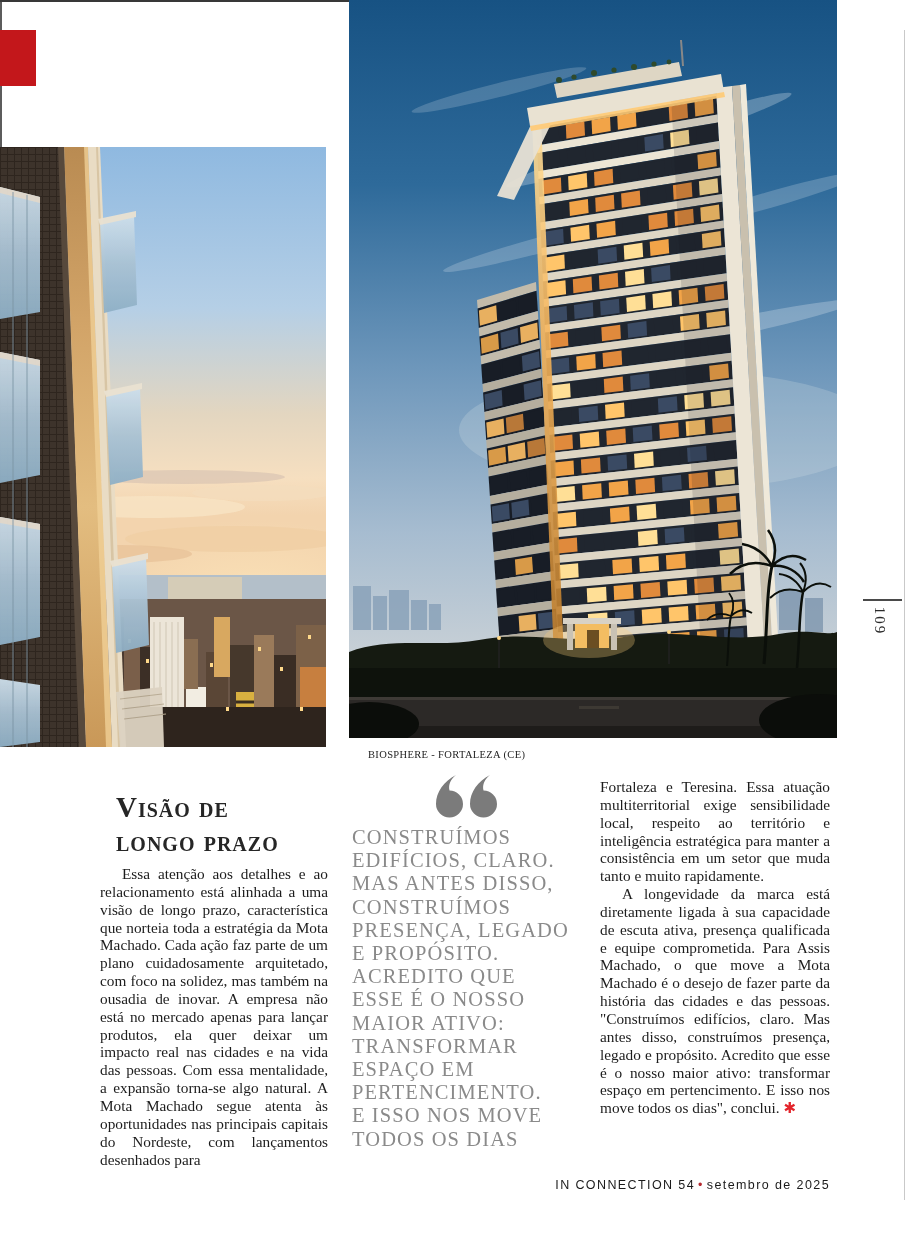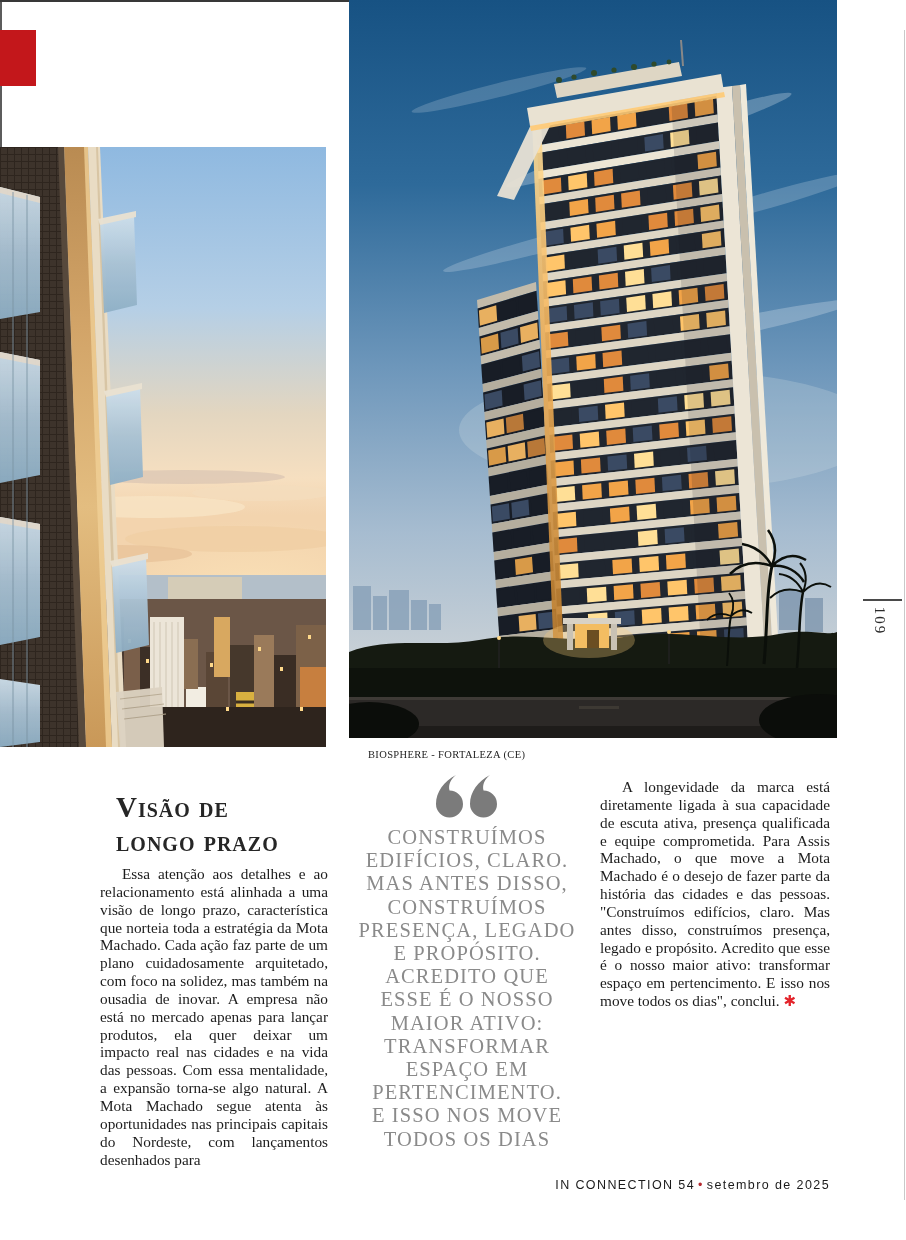--- a/index.html
+++ b/index.html
@@ -22,21 +22,21 @@
       font-size:15px;letter-spacing:2px;color:#2a2a2a;white-space:nowrap;}
   
   .title{left:100px;top:774px;width:240px;font-variant:small-caps;
       font-size:29px;line-height:34px;letter-spacing:1px;color:#262626;white-space:pre-line;}
   .col{font-size:15.3px;line-height:17.85px;text-align:justify;color:#1c1c1c;hyphens:none;}
   .col p{margin:0;}
   .left-col{left:100px;top:841px;width:228px;margin-top:24px;}
   .right-col{left:600px;top:778px;width:230px;}
   .indent{text-indent:22px;}
   .quote-mark{left:434px;top:773px;width:64px;height:48px;}
-  .pull-quote{left:352px;top:826px;width:230px;text-align:center;white-space:pre-line;
+  .pull-quote{left:352px;top:826px;width:230px;white-space:pre-line;
       font-size:20.5px;line-height:23.2px;letter-spacing:1.1px;color:#8a8a8a;}
   .endmark{color:#e3242b;font-size:15px;font-family:"DejaVu Sans",sans-serif;}
   .footer{right:76px;top:1178px;text-align:right;font-family:"Liberation Sans",sans-serif;
       font-size:12.5px;font-weight:normal;letter-spacing:1.4px;color:#1b1b1b;white-space:nowrap;}
   .footer .dot{color:#b5282e;padding:0 3px;}
 </style>
 </head>
 <body>
 
 <div class="abs top-bar"></div>
@@ -518,18 +518,19 @@
 ACREDITO QUE
 ESSE É O NOSSO
 MAIOR ATIVO:
 TRANSFORMAR
 ESPAÇO EM
 PERTENCIMENTO.
 E ISSO NOS MOVE
 TODOS OS DIAS</div>
 
 <div class="abs col right-col">
+  <p>Fortaleza e Teresina. Essa atuação multiterritorial exige sensibilidade local, respeito ao território e inteligência estratégica para manter a consistência em um setor que muda tanto e muito rapidamente.</p>
   <p class="indent"><span>A longevidade da marca está diretamente ligada à sua capacidade de escuta ativa, presença qualificada e equipe comprometida. Para Assis Machado, o que move a Mota Machado é o desejo de fazer parte da história das cidades e das pessoas. "Construímos edifícios, claro. Mas antes disso, construímos presença, legado e propósito. Acredito que esse é o nosso maior ativo: transformar espaço em pertencimento. E isso nos move todos os dias", conclui.</span> <span class="endmark">✱</span></p>
 </div>
 
 <div class="abs footer">
   <span>IN CONNECTION 54</span><span class="dot">•</span><span>setembro de 2025</span>
 </div>
 
 </body></html>

